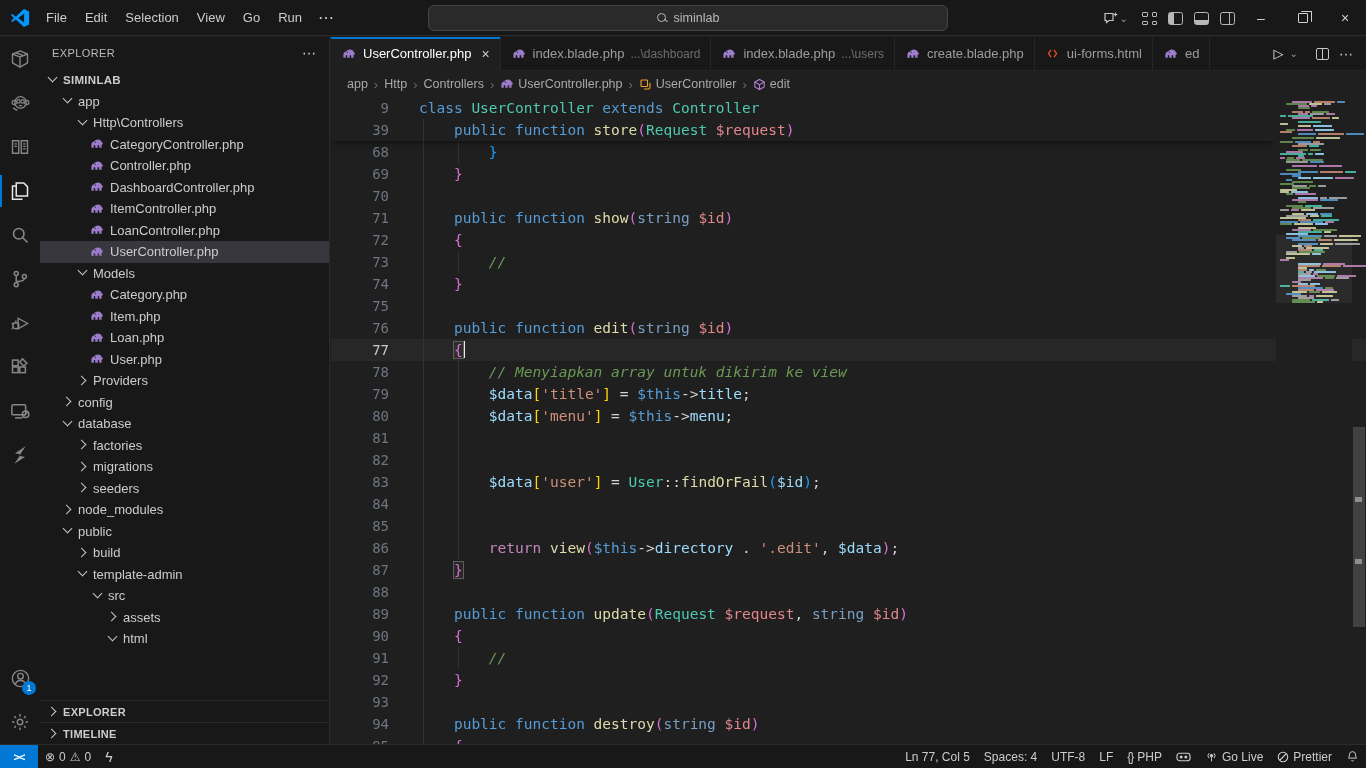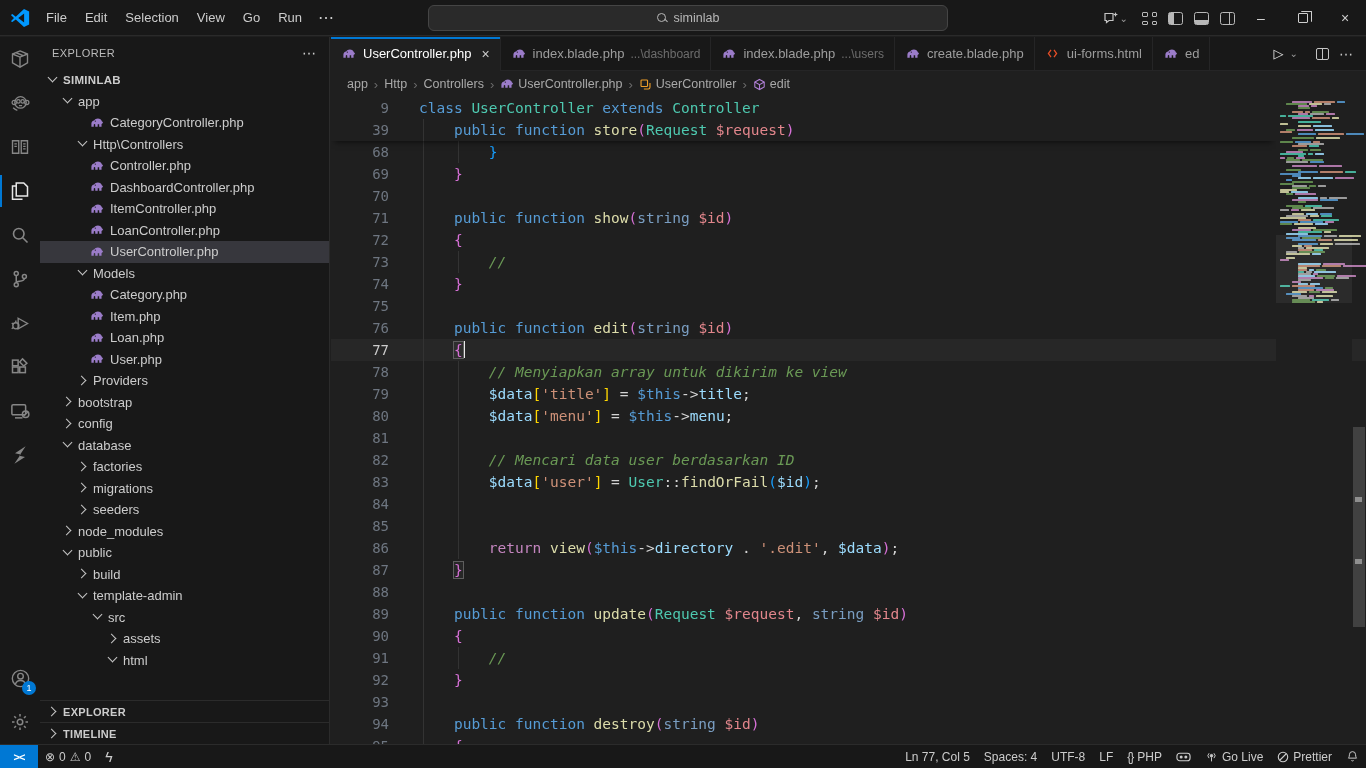--- a/index.html
+++ b/index.html
@@ -268,33 +268,33 @@
     </div>
     <div class="tree">
         <div class="trow root" style="padding-left: 4px;">
           <span class="cv open"></span>
           <span class="lbl">SIMINLAB</span>
         </div>
         <div class="trow" style="padding-left: 19px;">
           <span class="cv open"></span>
           <span class="lbl">app</span>
         </div>
+        <div class="trow" style="padding-left: 34px;">
+          <span class="cv open"></span>
+          <span class="lbl">Http\Controllers</span>
+        </div>
         <div class="trow" style="padding-left: 49px;">
           <span class="ficon">
             <svg width="14" height="14" viewBox="0 0 16 16">
               <path fill="#9b7cc9" d="M13.7 6.3C13.1 4.2 11.3 2.8 9 2.8 7.1 2.8 5.5 3.8 4.7 5.2 3 5.4 1.6 6.8 1.6 8.7v3.5h2.7V9.9c0-.5.4-.9.85-.9s.85.4.85.9v2.3h2.8V9.5h1.7v2.7h2.7V9c.6-.1 1.1-.4 1.4-.9.3-.5.3-1.3-.9-1.8z"></path>
               <circle cx="6.1" cy="5.9" r=".7" fill="#2b2230"></circle>
             </svg>
           </span>
           <span class="lbl">CategoryController.php</span>
         </div>
-        <div class="trow" style="padding-left: 34px;">
-          <span class="cv open"></span>
-          <span class="lbl">Http\Controllers</span>
-        </div>
         <div class="trow" style="padding-left: 49px;">
           <span class="ficon">
             <svg width="14" height="14" viewBox="0 0 16 16">
               <path fill="#9b7cc9" d="M13.7 6.3C13.1 4.2 11.3 2.8 9 2.8 7.1 2.8 5.5 3.8 4.7 5.2 3 5.4 1.6 6.8 1.6 8.7v3.5h2.7V9.9c0-.5.4-.9.85-.9s.85.4.85.9v2.3h2.8V9.5h1.7v2.7h2.7V9c.6-.1 1.1-.4 1.4-.9.3-.5.3-1.3-.9-1.8z"></path>
               <circle cx="6.1" cy="5.9" r=".7" fill="#2b2230"></circle>
             </svg>
           </span>
           <span class="lbl">Controller.php</span>
         </div>
         <div class="trow" style="padding-left: 49px;">
@@ -369,24 +369,20 @@
             <svg width="14" height="14" viewBox="0 0 16 16">
               <path fill="#9b7cc9" d="M13.7 6.3C13.1 4.2 11.3 2.8 9 2.8 7.1 2.8 5.5 3.8 4.7 5.2 3 5.4 1.6 6.8 1.6 8.7v3.5h2.7V9.9c0-.5.4-.9.85-.9s.85.4.85.9v2.3h2.8V9.5h1.7v2.7h2.7V9c.6-.1 1.1-.4 1.4-.9.3-.5.3-1.3-.9-1.8z"></path>
               <circle cx="6.1" cy="5.9" r=".7" fill="#2b2230"></circle>
             </svg>
           </span>
           <span class="lbl">User.php</span>
         </div>
         <div class="trow" style="padding-left: 34px;">
           <span class="cv closed"></span>
           <span class="lbl">Providers</span>
-        </div>
-        <div class="trow" style="padding-left: 19px;">
-          <span class="cv closed"></span>
-          <span class="lbl">bootstrap</span>
         </div>
         <div class="trow" style="padding-left: 19px;">
           <span class="cv closed"></span>
           <span class="lbl">config</span>
         </div>
         <div class="trow" style="padding-left: 19px;">
           <span class="cv open"></span>
           <span class="lbl">database</span>
         </div>
         <div class="trow" style="padding-left: 34px;">
@@ -566,21 +562,21 @@
           <div class="line"><span class="ln">72</span><span class="guide" style="left: 92px;"></span><span class="ct"><span class="tk pln">    </span><span class="tk b2">{</span></span></div>
           <div class="line"><span class="ln">73</span><span class="guide" style="left: 92px;"></span><span class="guide" style="left: 127px;"></span><span class="ct"><span class="tk pln">        </span><span class="tk cmt">//</span></span></div>
           <div class="line"><span class="ln">74</span><span class="guide" style="left: 92px;"></span><span class="ct"><span class="tk pln">    </span><span class="tk b2">}</span></span></div>
           <div class="line"><span class="ln">75</span><span class="guide" style="left: 92px;"></span><span class="ct"></span></div>
           <div class="line"><span class="ln">76</span><span class="guide" style="left: 92px;"></span><span class="ct"><span class="tk pln">    </span><span class="tk kw">public function </span><span class="tk fn">edit</span><span class="tk b2">(</span><span class="tk typ">string </span><span class="tk pm">$id</span><span class="tk b2">)</span></span></div>
           <div class="line current"><span class="ln">77</span><span class="guide" style="left: 92px;"></span><span class="ct"><span class="tk pln">    </span><span class="tk b2 bx">{</span><span class="cursor"></span></span></div>
           <div class="line"><span class="ln">78</span><span class="guide" style="left: 92px;"></span><span class="guide" style="left: 127px;"></span><span class="ct"><span class="tk pln">        </span><span class="tk cmt">// Menyiapkan array untuk dikirim ke view</span></span></div>
           <div class="line"><span class="ln">79</span><span class="guide" style="left: 92px;"></span><span class="guide" style="left: 127px;"></span><span class="ct"><span class="tk pln">        </span><span class="tk vr">$data</span><span class="tk b1">[</span><span class="tk str">'title'</span><span class="tk b1">]</span><span class="tk pln"> = </span><span class="tk kw">$this</span><span class="tk pln">-&gt;</span><span class="tk vr">title</span><span class="tk pln">;</span></span></div>
           <div class="line"><span class="ln">80</span><span class="guide" style="left: 92px;"></span><span class="guide" style="left: 127px;"></span><span class="ct"><span class="tk pln">        </span><span class="tk vr">$data</span><span class="tk b1">[</span><span class="tk str">'menu'</span><span class="tk b1">]</span><span class="tk pln"> = </span><span class="tk kw">$this</span><span class="tk pln">-&gt;</span><span class="tk vr">menu</span><span class="tk pln">;</span></span></div>
           <div class="line"><span class="ln">81</span><span class="guide" style="left: 92px;"></span><span class="guide" style="left: 127px;"></span><span class="ct"></span></div>
-          <div class="line"><span class="ln">82</span><span class="guide" style="left: 92px;"></span><span class="guide" style="left: 127px;"></span><span class="ct"><span class="tk pln">        </span><span class="tk cmt">// Mencari data user berdasarkan ID</span></span></div>
+          <div class="line"><span class="ln">82</span><span class="guide" style="left: 92px;"></span><span class="guide" style="left: 127px;"></span></div>
           <div class="line"><span class="ln">83</span><span class="guide" style="left: 92px;"></span><span class="guide" style="left: 127px;"></span><span class="ct"><span class="tk pln">        </span><span class="tk vr">$data</span><span class="tk b1">[</span><span class="tk str">'user'</span><span class="tk b1">]</span><span class="tk pln"> = </span><span class="tk cls">User</span><span class="tk pln">::</span><span class="tk fn">findOrFail</span><span class="tk b3">(</span><span class="tk vr">$id</span><span class="tk b3">)</span><span class="tk pln">;</span></span></div>
           <div class="line"><span class="ln">84</span><span class="guide" style="left: 92px;"></span><span class="guide" style="left: 127px;"></span><span class="ct"></span></div>
           <div class="line"><span class="ln">85</span><span class="guide" style="left: 92px;"></span><span class="guide" style="left: 127px;"></span></div>
           <div class="line"><span class="ln">86</span><span class="guide" style="left: 92px;"></span><span class="guide" style="left: 127px;"></span><span class="ct"><span class="tk pln">        </span><span class="tk ctl">return</span><span class="tk pln"> </span><span class="tk fn">view</span><span class="tk b2">(</span><span class="tk kw">$this</span><span class="tk pln">-&gt;</span><span class="tk vr">directory</span><span class="tk pln"> . </span><span class="tk str">'.edit'</span><span class="tk pln">,</span><span class="tk pln"> </span><span class="tk vr">$data</span><span class="tk b2">)</span><span class="tk pln">;</span></span></div>
           <div class="line"><span class="ln">87</span><span class="guide" style="left: 92px;"></span><span class="ct"><span class="tk pln">    </span><span class="tk b2 bx">}</span></span></div>
           <div class="line"><span class="ln">88</span><span class="guide" style="left: 92px;"></span><span class="ct"></span></div>
           <div class="line"><span class="ln">89</span><span class="guide" style="left: 92px;"></span><span class="ct"><span class="tk pln">    </span><span class="tk kw">public function </span><span class="tk fn">update</span><span class="tk b2">(</span><span class="tk cls">Request</span><span class="tk pln"> </span><span class="tk pm">$request</span><span class="tk pln">,</span><span class="tk pln"> </span><span class="tk typ">string </span><span class="tk pm">$id</span><span class="tk b2">)</span></span></div>
           <div class="line"><span class="ln">90</span><span class="guide" style="left: 92px;"></span><span class="ct"><span class="tk pln">    </span><span class="tk b2">{</span></span></div>
           <div class="line"><span class="ln">91</span><span class="guide" style="left: 92px;"></span><span class="guide" style="left: 127px;"></span><span class="ct"><span class="tk pln">        </span><span class="tk cmt">//</span></span></div>
           <div class="line"><span class="ln">92</span><span class="guide" style="left: 92px;"></span><span class="ct"><span class="tk pln">    </span><span class="tk b2">}</span></span></div>

